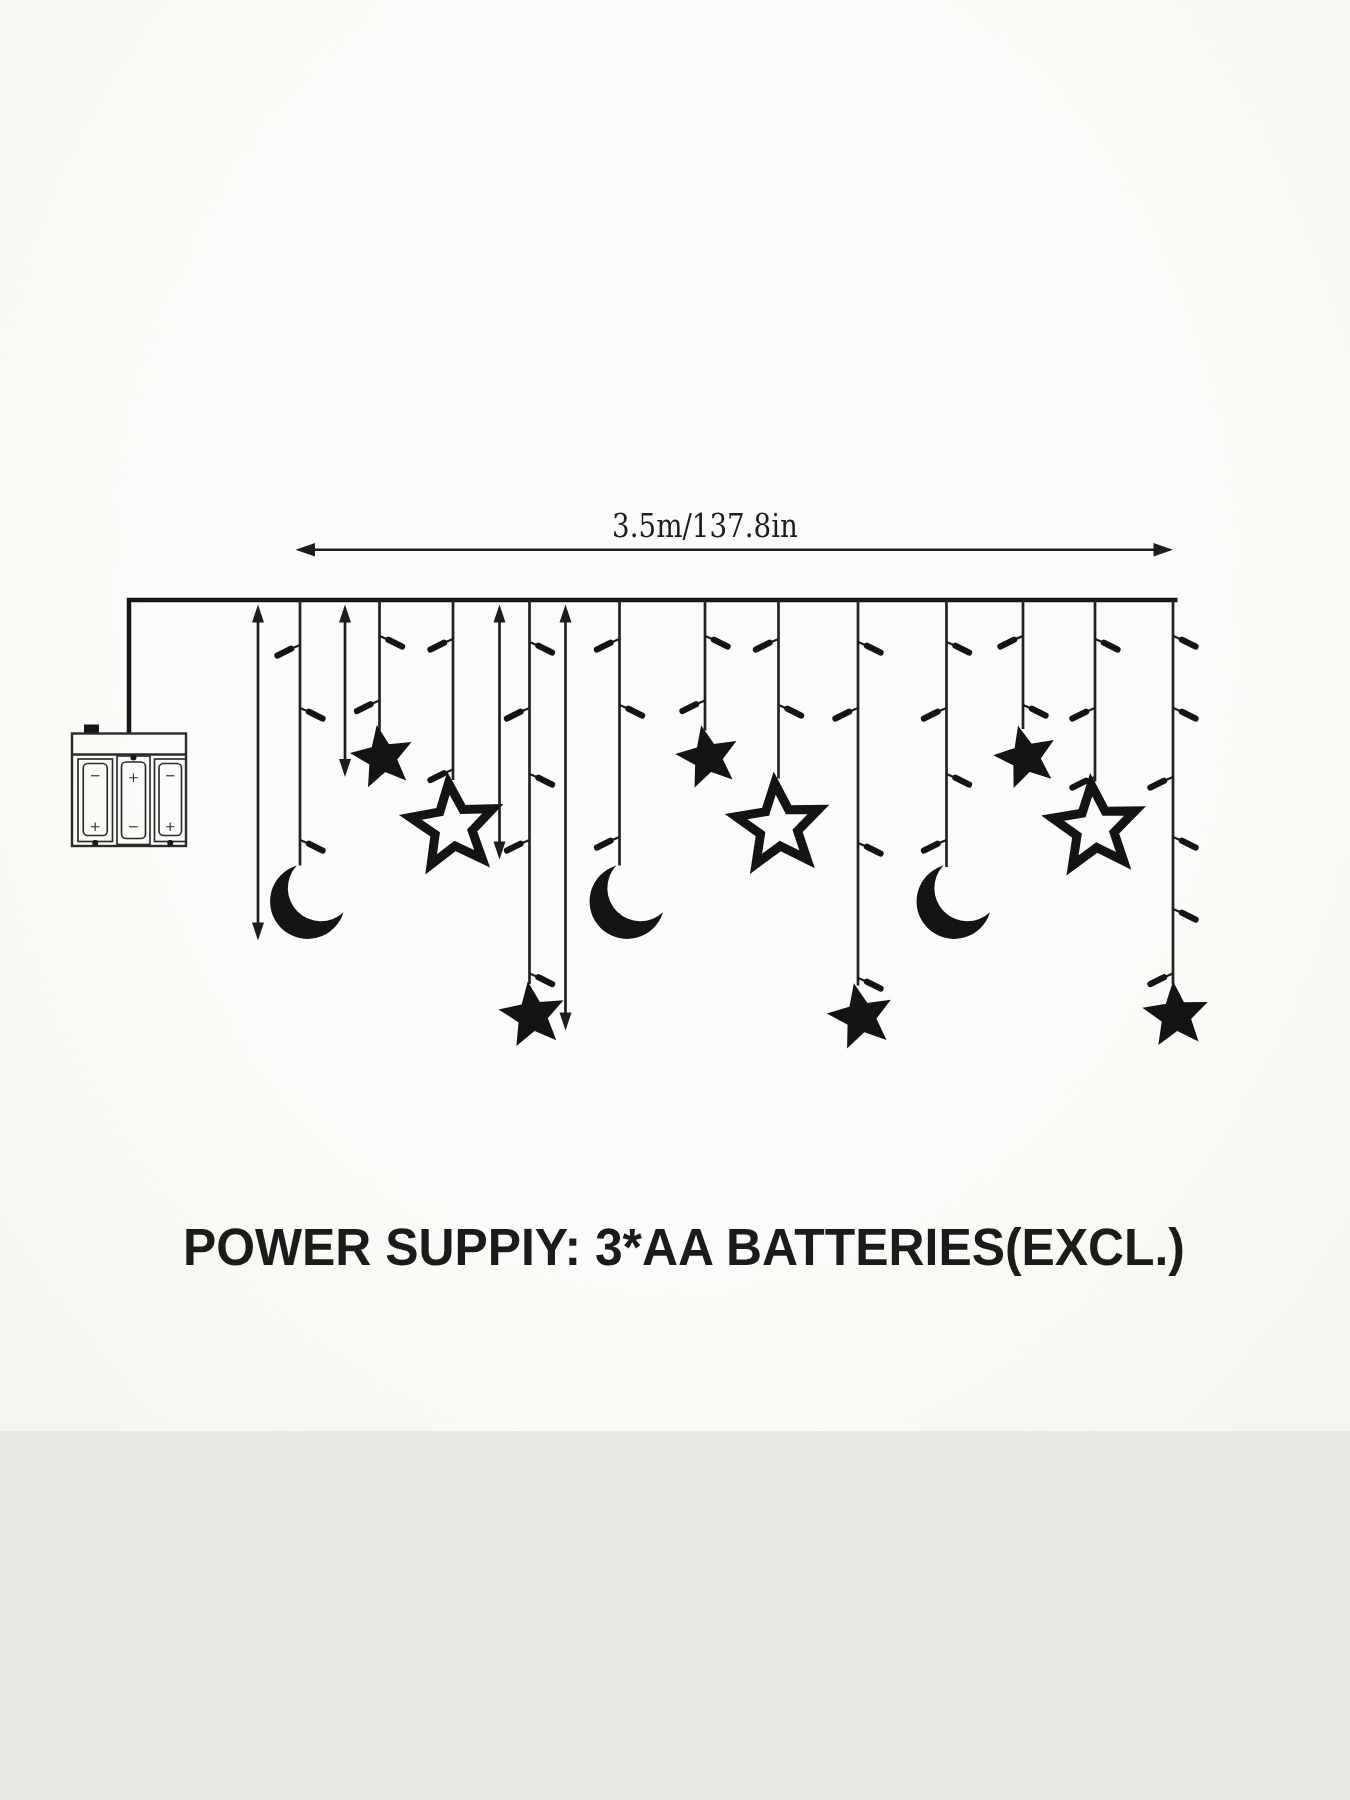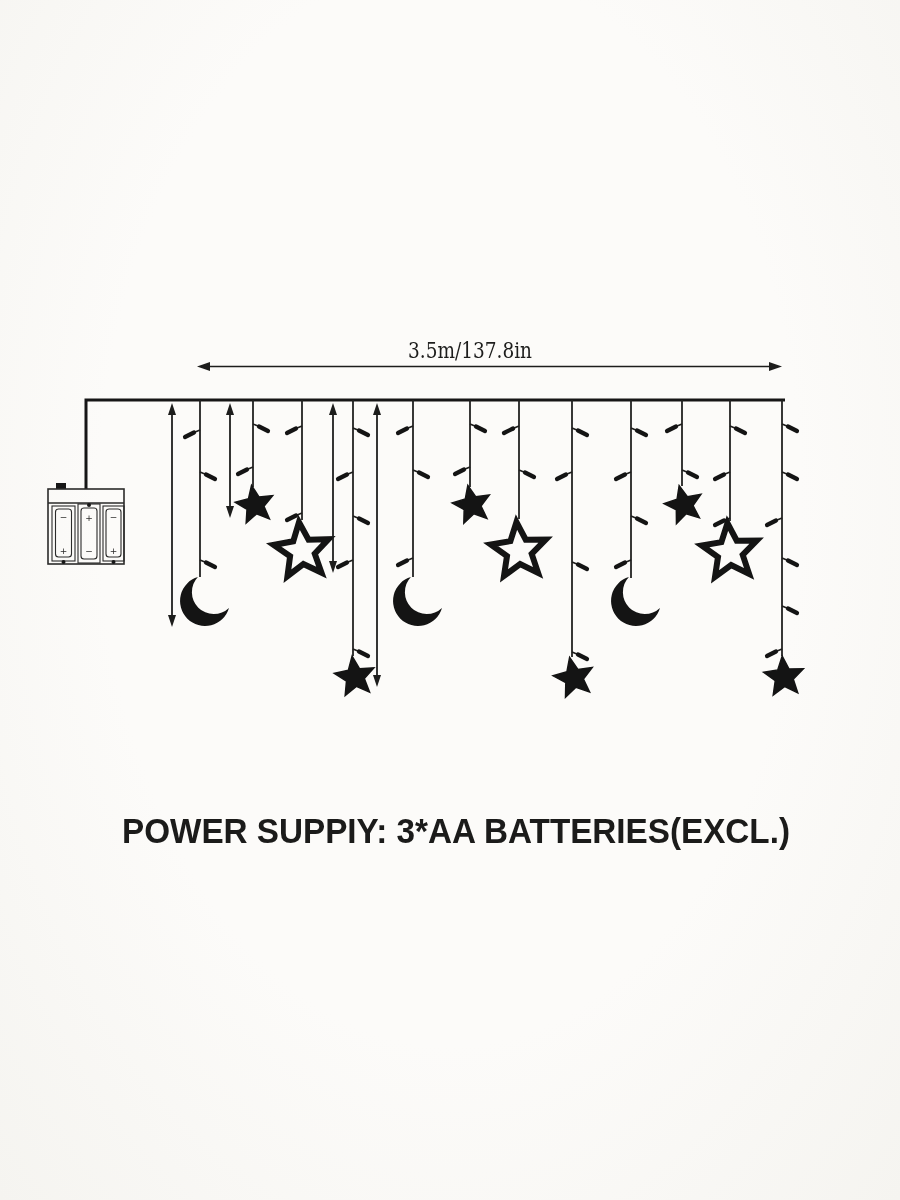--- a/index.html
+++ b/index.html
@@ -1,18 +1,18 @@
 <!DOCTYPE html>
 <html><head>
 <meta charset="utf-8">
 <style>
   html,body{margin:0;padding:0;}
   body{background:#e9e8e5;font-family:"Liberation Sans",sans-serif;}
   .stage{
-    width:900px;height:1200px;position:relative;overflow:hidden;
+    width:900px;height:954px;position:relative;overflow:hidden;
     background:radial-gradient(ellipse at 50% 42%, #fcfbf9 55%, #f5f4f0 100%);
   }
   svg{position:absolute;left:0;top:0;}
   .wire{stroke:#161616;stroke-width:3;fill:none;}
   .str{stroke:#222221;stroke-width:1.8;fill:none;}
   .dimline{stroke:#1d1d1c;stroke-width:1.7;fill:none;}
   .head{fill:#1d1d1c;stroke:none;}
   .arrline{stroke:#1f1f1e;stroke-width:1.8;fill:none;}
   .leaf1{stroke:#1d1d1c;stroke-width:1.6;fill:none;}
   .leaf2{stroke:#141414;stroke-width:4.2;stroke-linecap:round;fill:none;}

